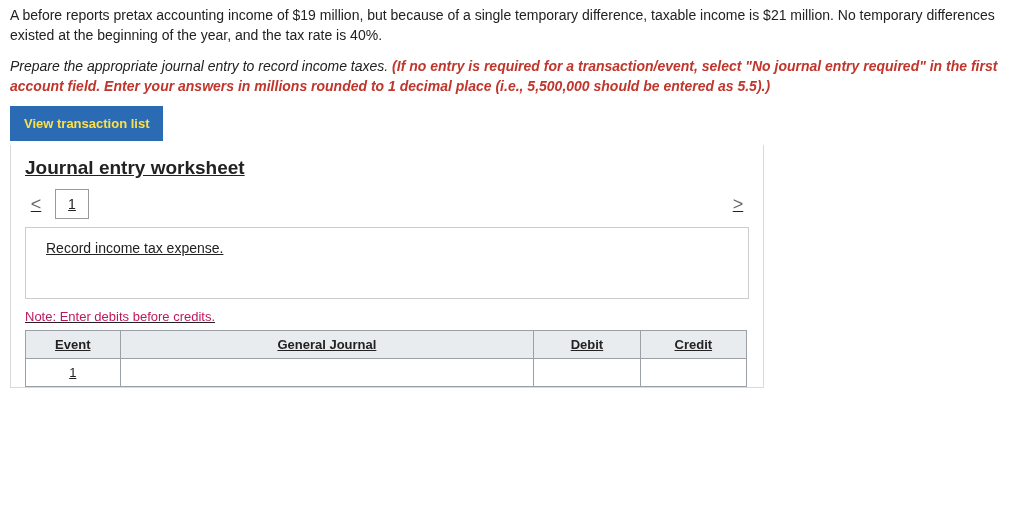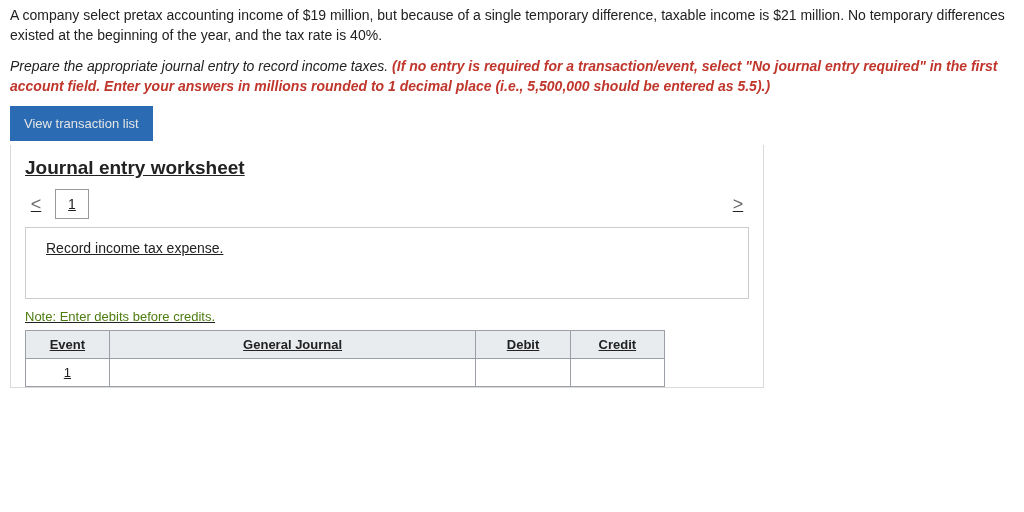--- a/index.html
+++ b/index.html
@@ -10,26 +10,26 @@
     background: #fff;
     padding: 6px 10px;
     width: 1024px;
   }
   .intro { line-height: 1.4; margin-bottom: 12px; }
   .intro .em { }
   .instr { line-height: 1.4; margin-bottom: 10px; font-style: italic; }
   .instr .bold-red { color: #c0362c; font-weight: bold; }
   .view-btn {
     background: #2a6bb3;
-    color: #e5e5e5;
+    color: #fde047;
     padding: 10px 14px;
     font-size: 13px;
     display: inline-block;
     border: none;
-    font-weight: normal;
+    font-weight: bold;
     cursor: pointer;
     margin-bottom: 4px;
   }
   .worksheet-panel {
     border: 1px solid #d9d9d9;
     border-top: none;
     width: 754px;
     padding: 12px 14px 0 14px;
     text-decoration: underline;
   }
@@ -42,39 +42,39 @@
   }
   .tab-btn {
     border: 1px solid #999; background: #fff; width: 34px; height: 30px;
     display: flex; align-items: center; justify-content: center;
     font-size: 14px; cursor: pointer;
   }
   .desc-box {
     border: 1px solid #ccc; background: #fff; min-height: 72px;
     padding: 12px 20px; font-size: 14px; margin-bottom: 10px;
   }
-  .note-text { color: #4d7c0f; font-size: 13px; margin-bottom: 6px; }
-  .jtable { border-collapse: collapse; width: 640px; border-radius: 6px; }
+  .note-text { color: #be185d; font-size: 13px; margin-bottom: 6px; }
+  .jtable { border-collapse: collapse; width: 722px; border-radius: 6px; }
   .jtable th, .jtable td {
     border: 1px solid #9aa0a6; font-size: 13px; text-align: center;
     background: #e8ecef; padding: 6px 8px; font-weight: bold;
   }
   .jtable td { background: #fff; font-weight: normal; height: 22px; }
   .col-event { width: 80px; }
   .col-gj { width: 350px; }
   .col-debit { width: 90px; }
   .col-credit { width: 90px; }
 </style>
 </head>
 <body>
 
 
 
 <div class="intro">
-  <span>A company select </span><span class="em">pretax accounting income</span><span> of $19 million, but because of a single temporary difference, </span><span class="em">taxable income</span><span> is $21 million. No temporary differences existed at the beginning of the year, and the tax rate is 40%.</span>
+  <span>A before reports </span><span class="em">pretax accounting income</span><span> of $19 million, but because of a single temporary difference, </span><span class="em">taxable income</span><span> is $21 million. No temporary differences existed at the beginning of the year, and the tax rate is 40%.</span>
 </div>
 
 <div class="instr">
   <span>Prepare the appropriate journal entry to record income taxes. </span><span class="bold-red">(If no entry is required for a transaction/event, select "No journal entry required" in the first account field. Enter your answers in millions rounded to 1 decimal place (i.e., 5,500,000 should be entered as 5.5).)</span>
 </div>
 
 <button class="view-btn">View transaction list</button>
 
 <div class="worksheet-panel">
   <div class="ws-title">Journal entry worksheet</div>

